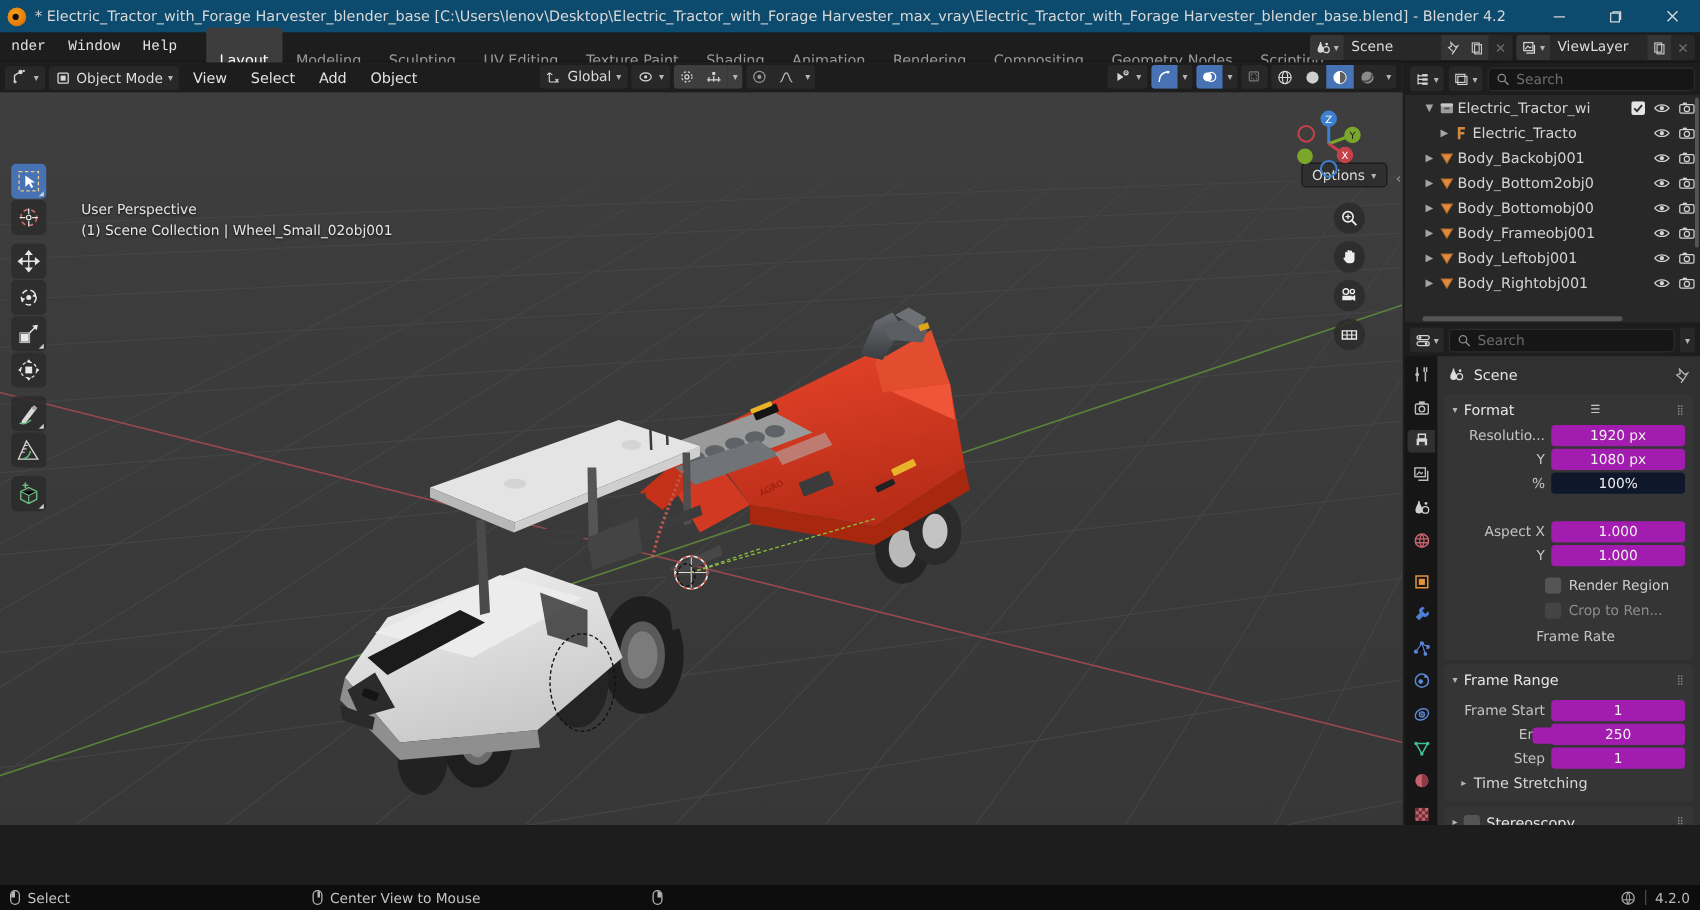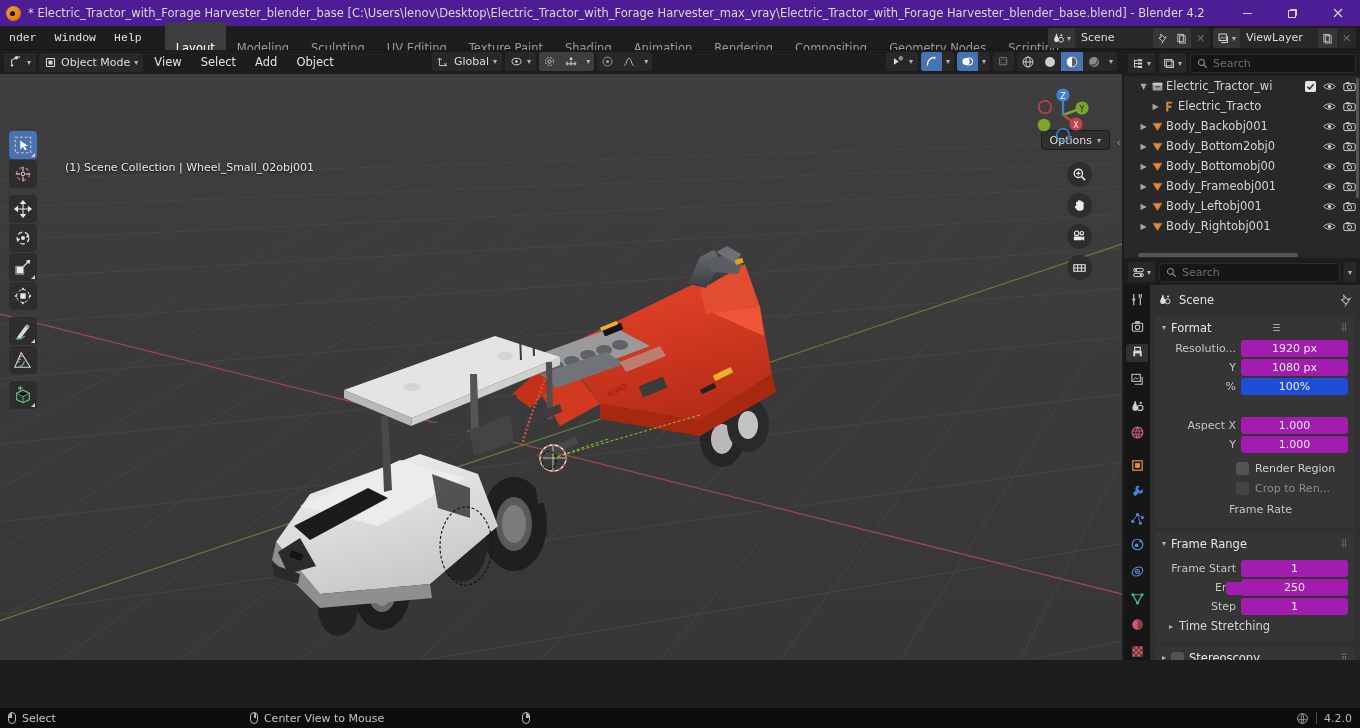--- a/index.html
+++ b/index.html
@@ -8,21 +8,21 @@
     font-family:"DejaVu Sans", sans-serif;
     font-size:11px;
     background:#1d1d1d;
     color:#e5e5e5;
     -webkit-font-smoothing:antialiased;
   }
   .app{ position:relative; width:1360px; height:728px; }
 
   
   .titlebar{
-    height:26px; background:#4c1d95; display:flex; align-items:center;
+    height:26px; background:#0c4a6e; display:flex; align-items:center;
     padding-left:6px; position:relative;
   }
   .blender-logo{
     width:15px;height:15px;border-radius:50%;
     background:radial-gradient(circle at 40% 35%, #f4a11a 0%, #e87d0d 60%, #b85b06 100%);
     position:relative; flex:0 0 auto; margin-right:7px;
   }
   .blender-logo::after{
     content:""; position:absolute; left:4px; top:5px; width:5px; height:5px;
     border-radius:50%; background:#0d0d0d;
@@ -151,21 +151,21 @@
 
   .panel{ background:#353535; border-radius:5px; margin:3px 5px; padding:2px 0 6px 0; }
   .panel-head{ display:flex; align-items:center; height:21px; padding:0 7px; gap:5px; font-size:11.5px; color:#e6e6e6;}
   .panel-head .grip{ margin-left:auto; color:#888; letter-spacing:1px; font-size:8px; }
   .panel-head .listico{ color:#c9c9c9; font-size:9px; margin-left:auto; letter-spacing:0; }
 
   .prow{ display:flex; align-items:center; height:18px; margin:1px 7px; gap:5px; }
   .plabel{ width:74px; text-align:right; font-size:11px; color:#c4c4c4; overflow:hidden; white-space:nowrap; flex:0 0 74px;}
   .pfield{ flex:1; height:17px; background:#a21caf; border-radius:3px; display:flex;
            align-items:center; justify-content:center; font-size:11px; color:#efefef; position:relative;}
-  .pfield.blue{ background:#1d4ed8; }
+  .pfield.blue{ background:#0f172a; }
   .pfield.dd{ justify-content:flex-start; padding-left:24px; }
   .pfield.dd .caret{ position:absolute; right:6px; }
   .pcheckrow{ display:flex; align-items:center; gap:6px; margin:2px 7px 2px 81px; height:18px;}
   .cbox{ width:13px;height:13px;background:#545454;border-radius:3px; flex:0 0 13px;}
   .cbox.dim{ background:#444; }
   .ctext{ font-size:11px;color:#cfcfcf; }
   .ctext.dim{ color:#8d8d8d; }
   .subrow{ display:flex; align-items:center; gap:6px; height:20px; padding-left:14px; font-size:11.5px; color:#d6d6d6;}
 
   
@@ -609,20 +609,21 @@
             <path d="M553 384 L608 365" stroke="#8fc13e" stroke-width="1" stroke-dasharray="3 2"></path>
             <path d="M553 384 L700 341" stroke="#8fc13e" stroke-width="1" stroke-dasharray="3 2"></path>
           </g>
           <g stroke="#111" stroke-width="1.1" fill="none" stroke-dasharray="3 2">
             <ellipse cx="466" cy="472" rx="26" ry="39"></ellipse>
             <ellipse cx="549" cy="386" rx="7" ry="9"></ellipse>
           </g>
         </svg>
 
         <div class="vp-overlay-text">
+          <div>User Perspective</div>
           <div>(1) Scene Collection | Wheel_Small_02obj001</div>
         </div>
 
         <div class="options-btn">
           <span>Options</span>
           <span class="caret">▾</span>
         </div>
 
         <div class="vp-toolbar">
           <div class="tool-grp">

